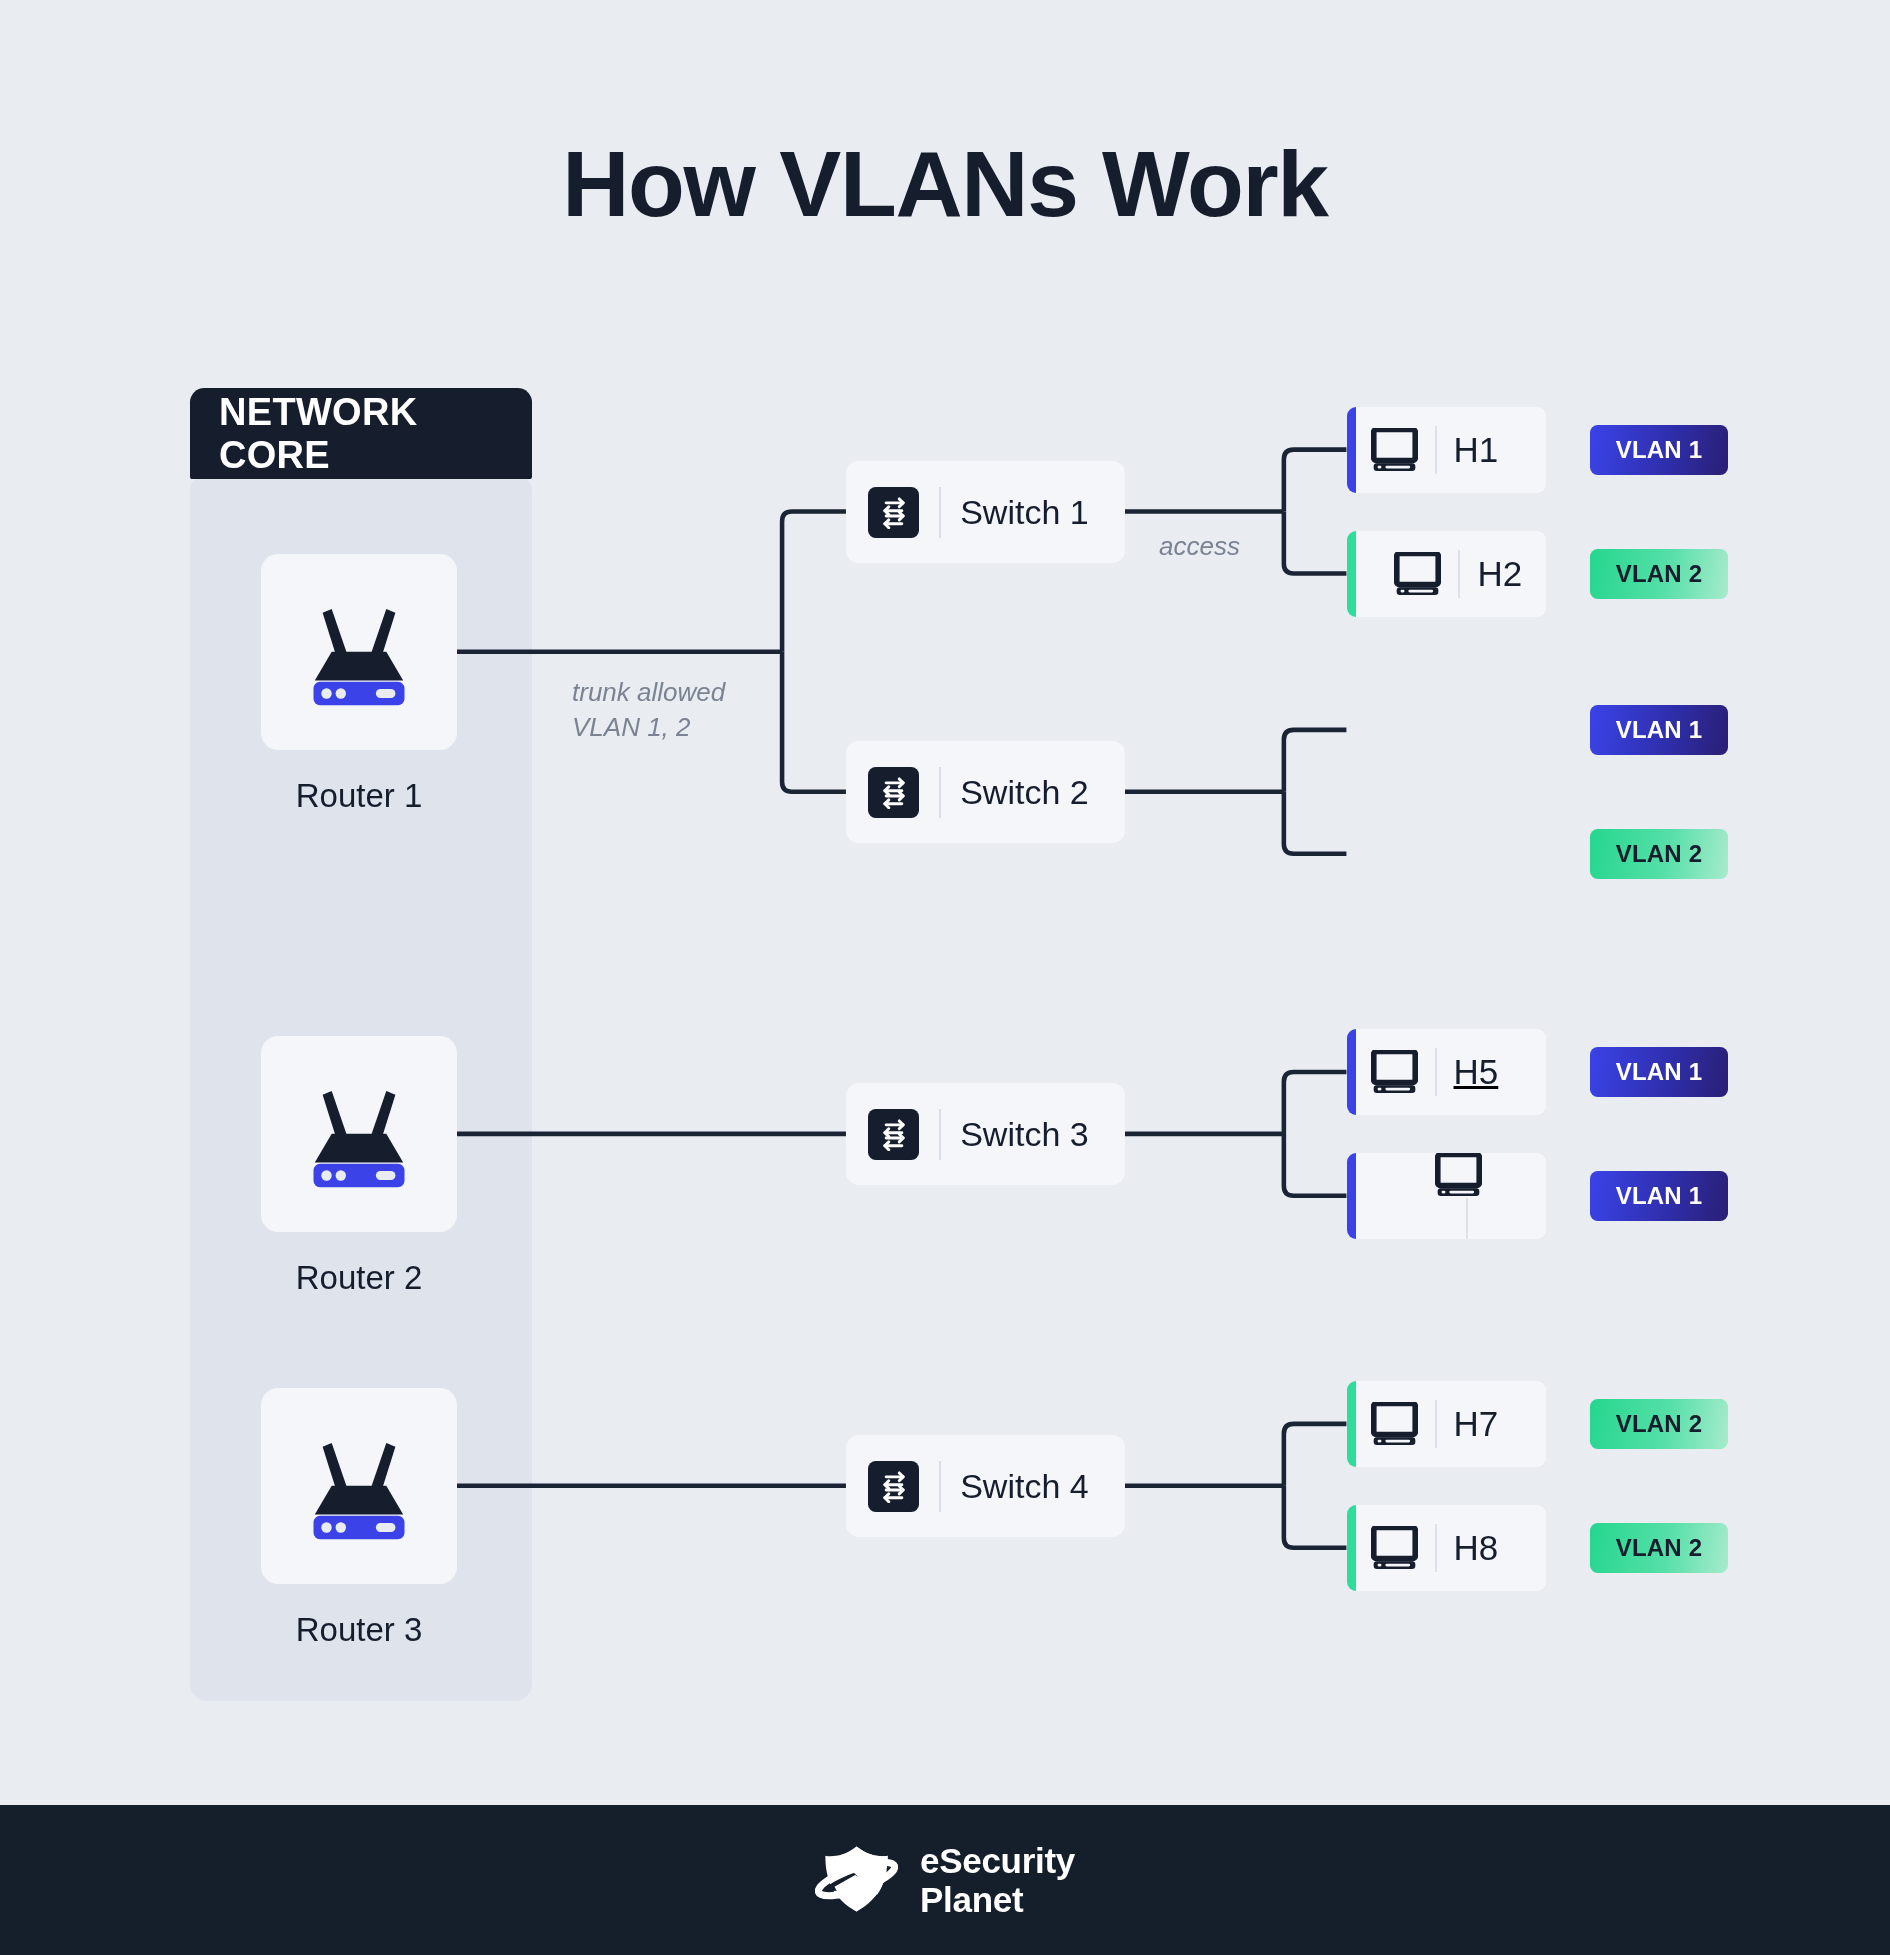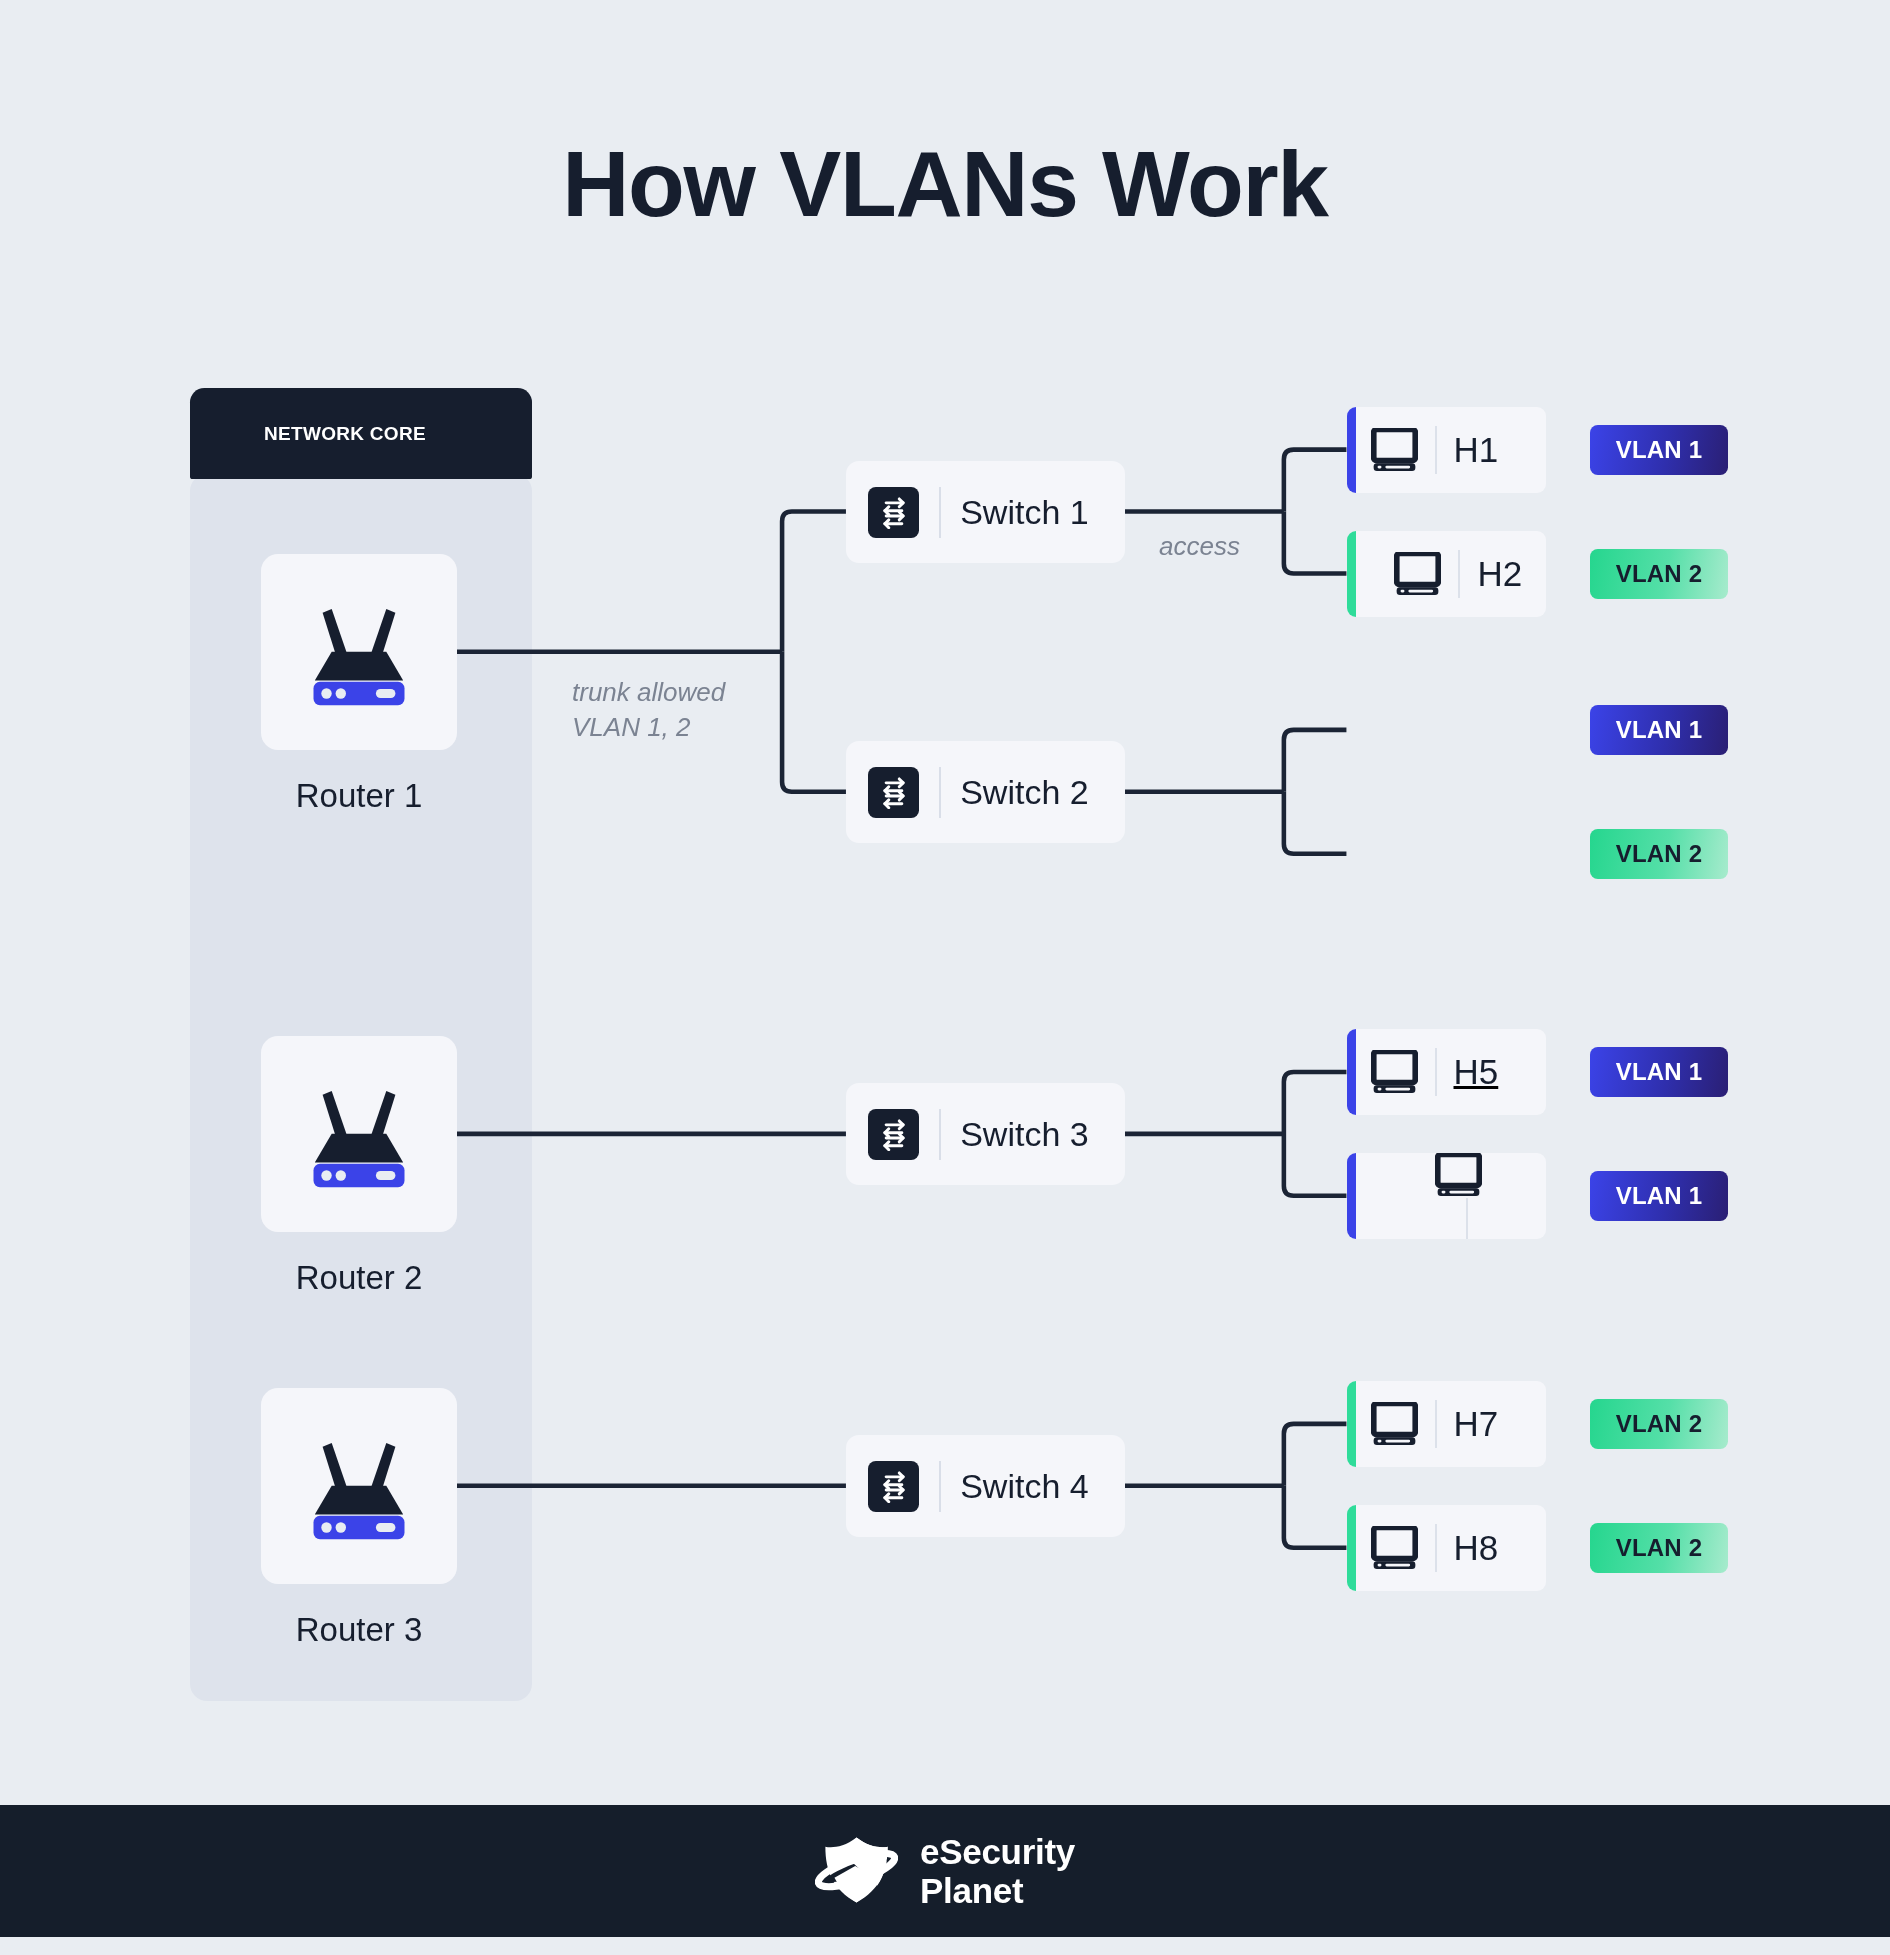--- a/index.html
+++ b/index.html
@@ -50,24 +50,23 @@
     width: 342px;
     height: 91px;
     background: #161E2E;
     border-radius: 14.3px 14.3px 2.6px 2.6px;
     display: flex;
     align-items: center;
     padding-left: 29px;
   }
   .core-header-label {
     color: #FFFFFF;
-    font-size: 19px;
+    font-size: 38px;
     font-weight: 700;
     letter-spacing: 0.3px;
-    margin-left: 45px;
   }
 
   
   #links {
     position: absolute;
     left: 0; top: 0;
     width: 1890px;
     height: 1955px;
     pointer-events: none;
   }
@@ -192,21 +191,21 @@
     line-height: 1.35;
     white-space: pre-line;
   }
 
   
   .footer {
     position: absolute;
     left: 0;
     top: 1805px;
     width: 1890px;
-    height: 132px;
+    height: 150px;
     background: #151E2B;
     display: flex;
     align-items: center;
     justify-content: center;
     gap: 22px;
   }
   .footer-brand {
     color: #FFFFFF;
     font-size: 35px;
     font-weight: 600;

